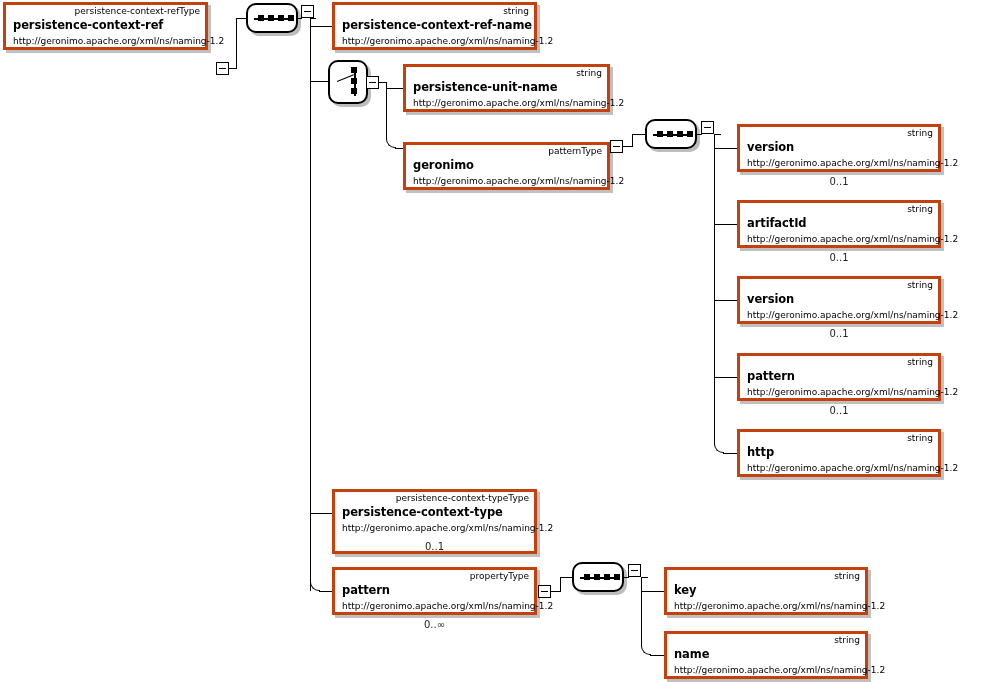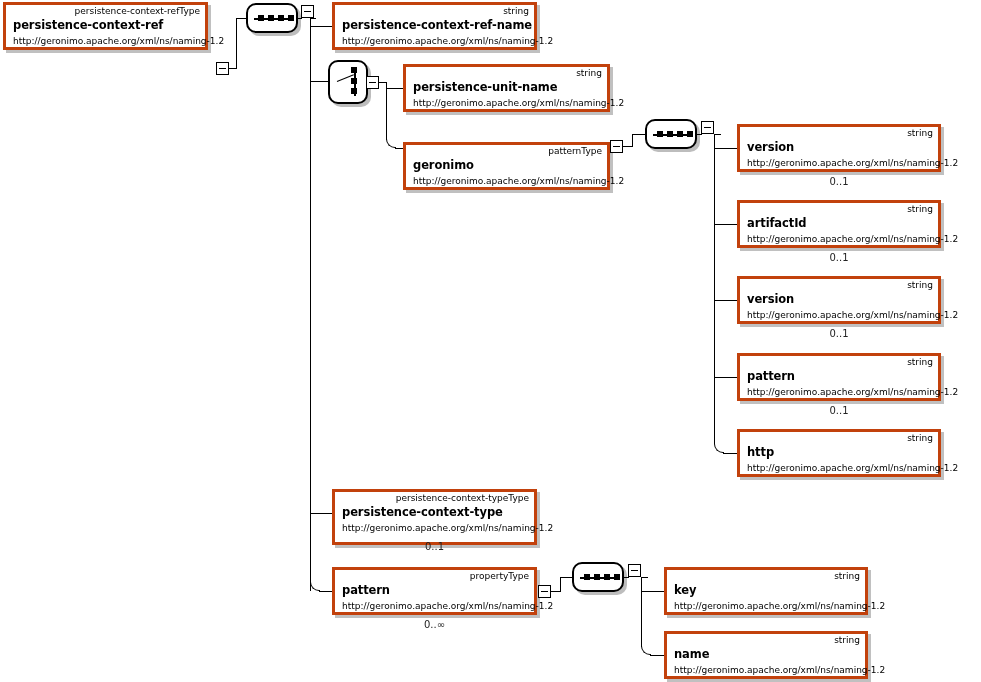--- a/index.html
+++ b/index.html
@@ -253,21 +253,21 @@
 
   <div class="elbow" style="left:714px;top:443px;"></div>
   <div class="h" style="left:723px;top:453px;width:16px;"></div>
   <div class="node" style="left:737px;top:429px;width:204px;height:48px;">
     <span class="type">string</span>
     <span class="nm">http</span>
     <span class="ns">http://geronimo.apache.org/xml/ns/naming-1.2</span>
   </div>
 
   <div class="h" style="left:310px;top:513px;width:23px;"></div>
-  <div class="node" style="left:332px;top:489px;width:205px;height:56px;">
+  <div class="node" style="left:332px;top:489px;width:205px;height:65px;">
     <span class="type">persistence-context-typeType</span>
     <span class="nm">persistence-context-type</span>
     <span class="ns">http://geronimo.apache.org/xml/ns/naming-1.2</span>
   </div>
   <div class="card" style="left:332px;top:541px;width:205px;">0..1</div>
 
   <div class="elbow" style="left:310px;top:581px;"></div>
   <div class="h" style="left:319px;top:591px;width:15px;"></div>
   <div class="node" style="left:332px;top:567px;width:205px;height:48px;">
     <span class="type">propertyType</span>

